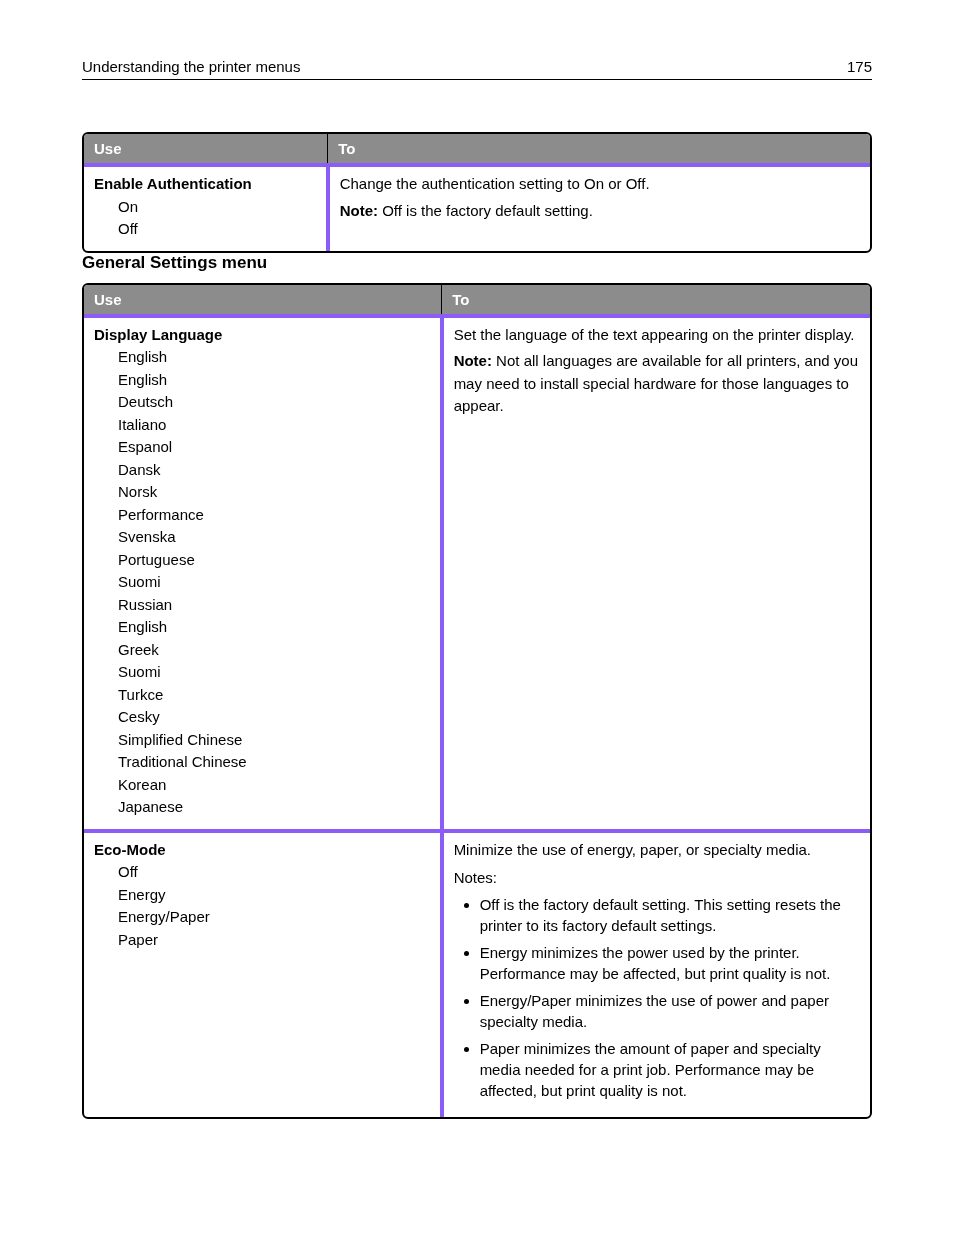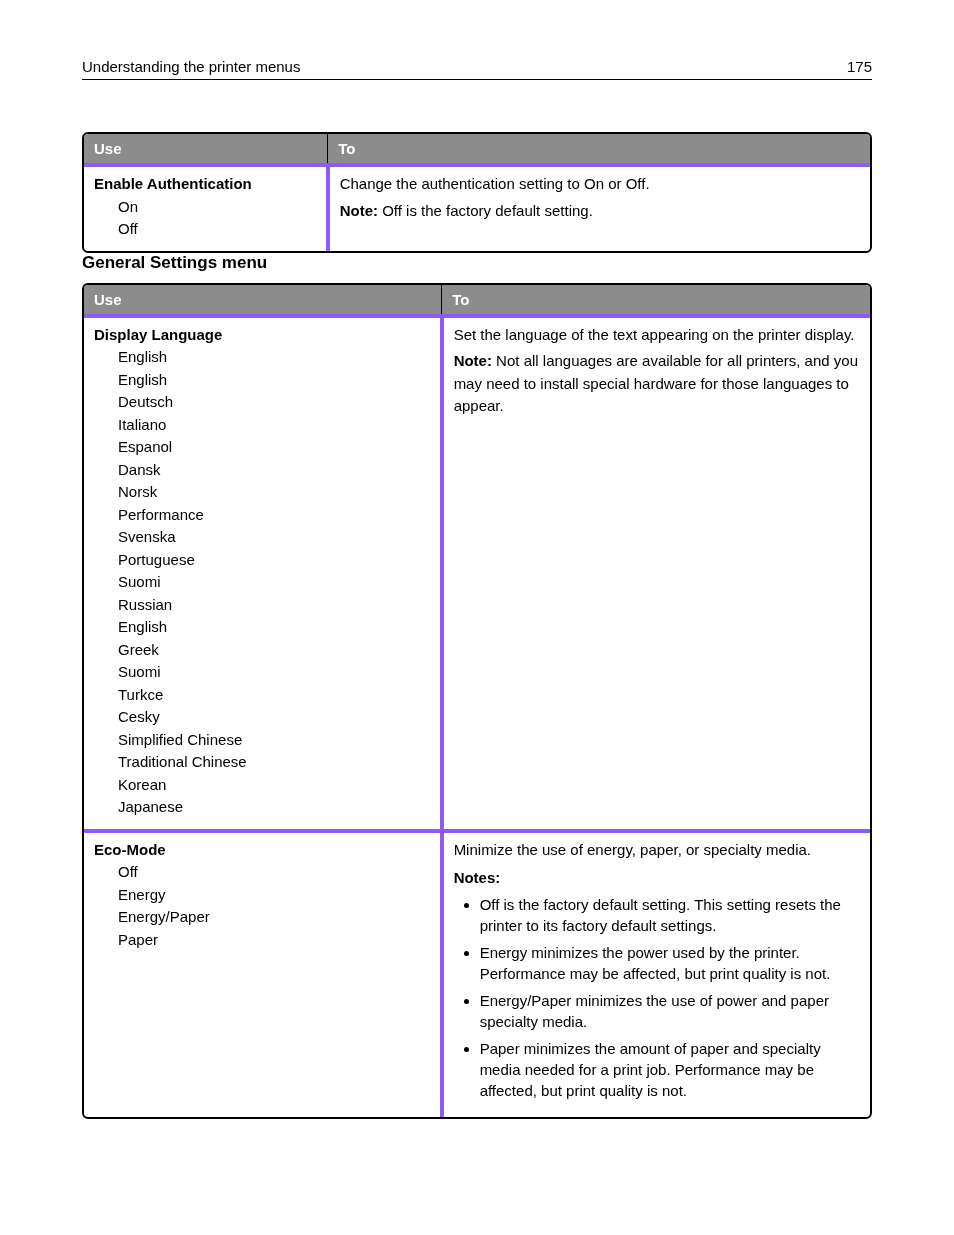--- a/index.html
+++ b/index.html
@@ -65,21 +65,21 @@
     font-size: 30px;
     font-weight: 700;
     margin: 34px 0 28px 0;
   }
   h2.sub {
     font-size: 17px;
     font-weight: 700;
     margin: 0 0 10px 0;
   }
   .desc-para { margin: 0 0 4px 0; }
-  .notes-title { font-weight: 700; margin: 6px 0 4px 0; }
+  .notes-title { font-weight: 400; margin: 6px 0 4px 0; }
   ul.bullets {
     margin: 4px 0 0 0;
     padding-left: 26px;
   }
   ul.bullets li {
     margin-bottom: 6px;
     line-height: 1.4;
   }
   .bold { font-weight: 700; }
   

